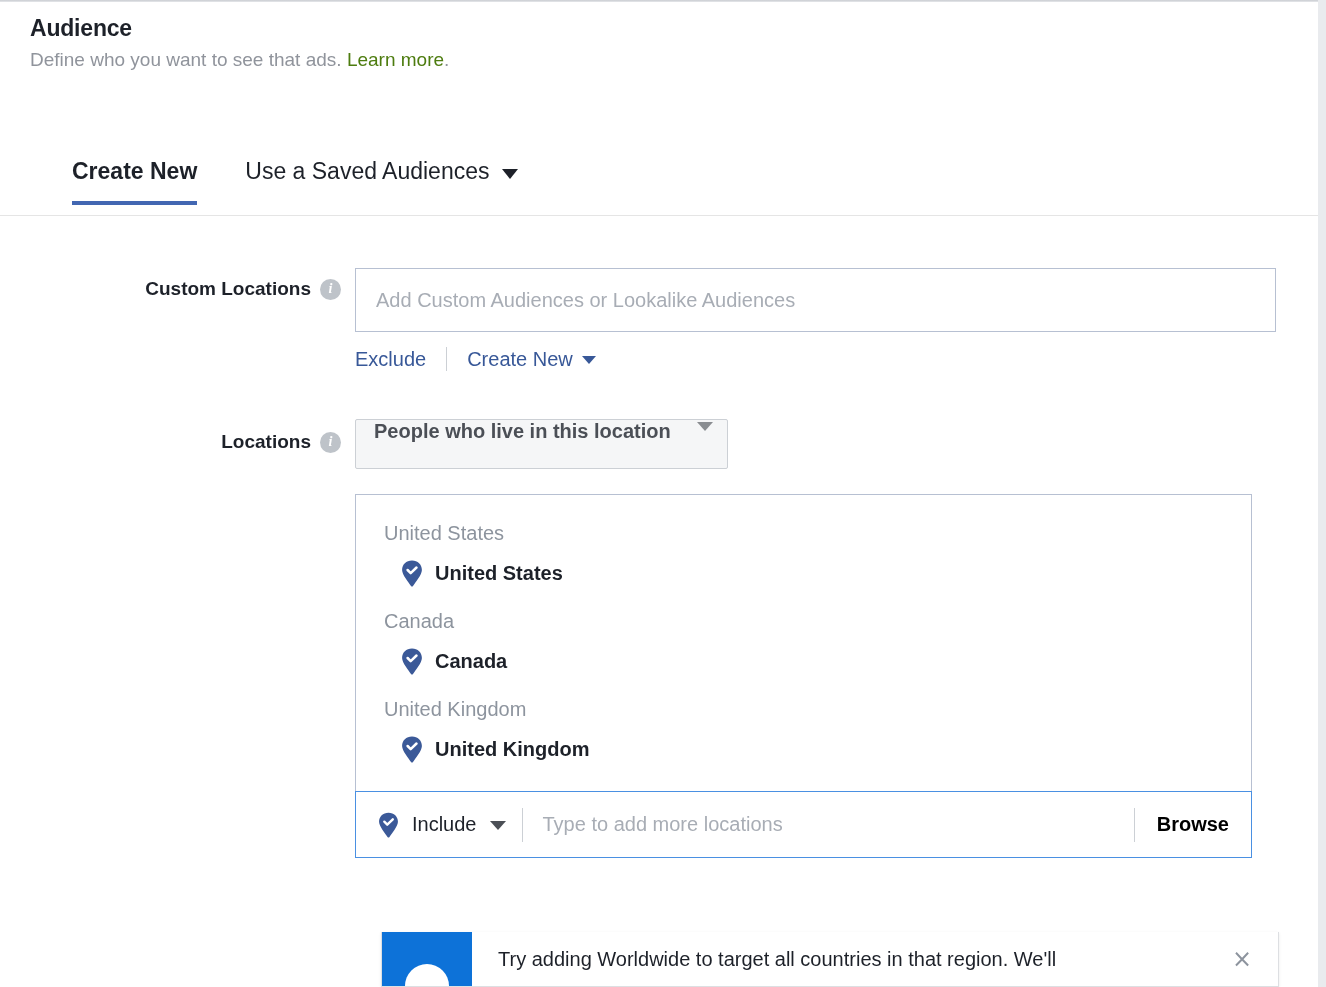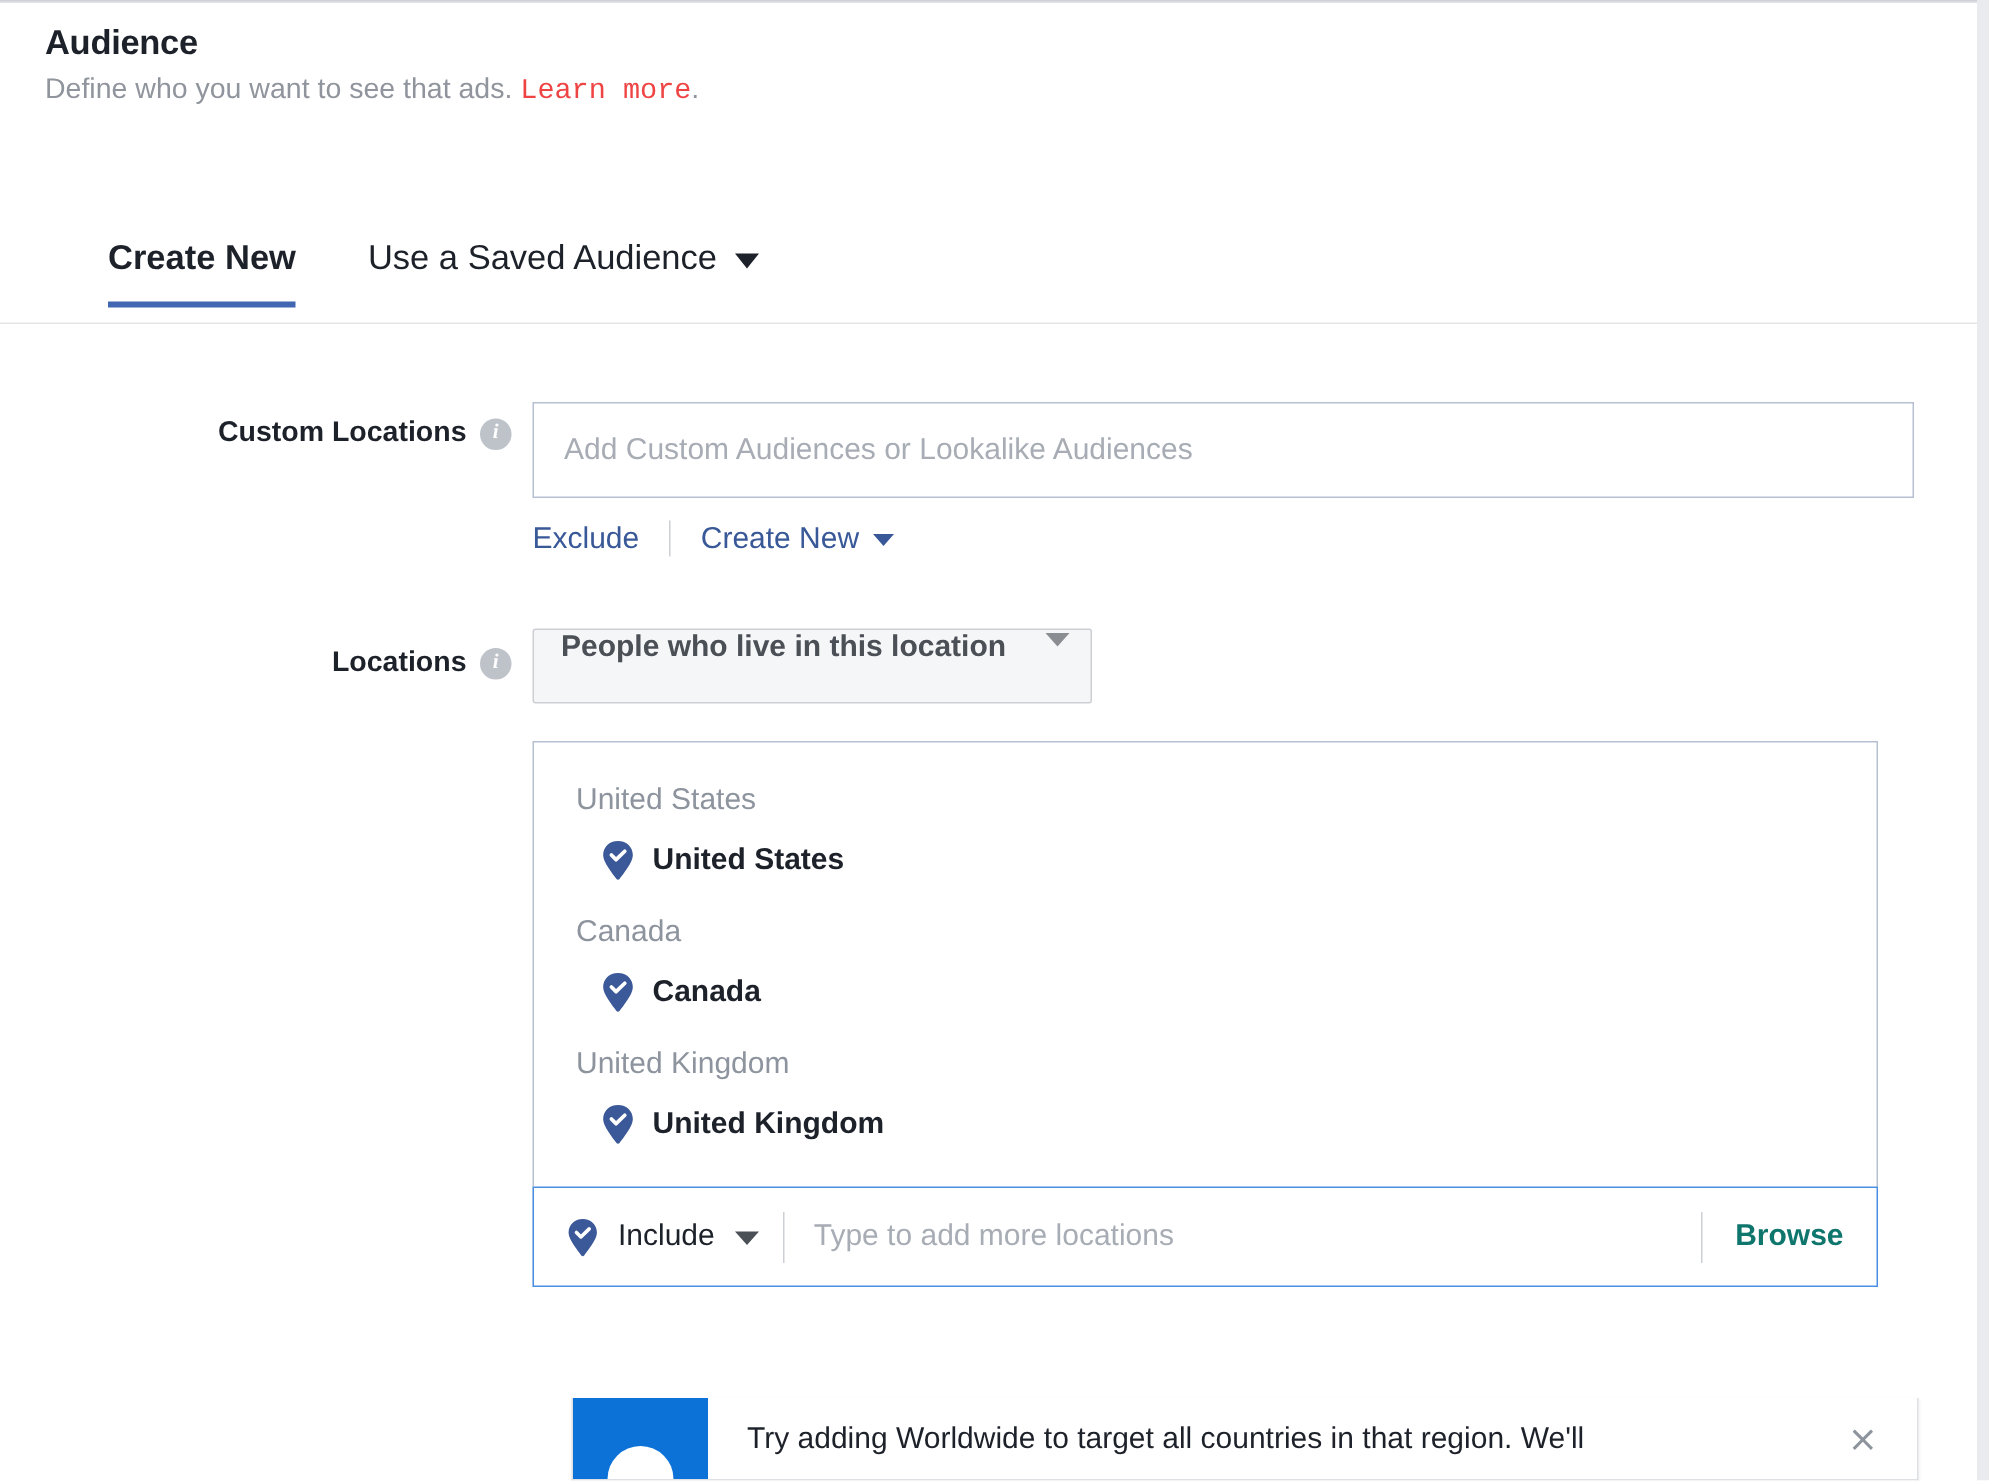--- a/index.html
+++ b/index.html
@@ -51,24 +51,23 @@
     letter-spacing: -0.2px;
     line-height: 28px;
   }
   .header-sub {
     margin-top: 5px;
     font-size: 19px;
     color: #90949c;
     line-height: 25px;
   }
   .header-sub .link {
-    color: #ef4444;
+    color: #4d7c0f;
     text-decoration: none;
     cursor: pointer;
-    font-family: Liberation Mono, monospace;
   }
 
   
   .tabs {
     position: absolute;
     left: 0; top: 140px;
     width: 1318px;
     height: 76px;
     border-bottom: 1px solid #e5e5e5;
     padding-left: 72px;
@@ -290,21 +289,21 @@
   .include-input {
     flex: 1;
     padding: 0 20px;
     font-size: 20px;
     color: #a8adb5;
     cursor: text;
   }
   .browse-btn {
     font-size: 20px;
     font-weight: bold;
-    color: #0f766e;
+    color: #000000;
     padding: 0 22px 0 22px;
     cursor: pointer;
     white-space: nowrap;
   }
 
   
   .notice {
     position: absolute;
     left: 381px;
     top: 932px;
@@ -369,21 +368,21 @@
       <span>Define who you want to see that ads.</span>
       <a class="link" href="#">Learn more</a><span>.</span>
     </div>
   </div>
 
   <div class="tabs">
     <div class="tab active">
       <span>Create New</span>
     </div>
     <div class="tab plain">
-      <span>Use a Saved Audience</span>
+      <span>Use a Saved Audiences</span>
       <span class="caret"></span>
     </div>
   </div>
 
   <div class="form">
 
     <div class="row ca-row">
       <div class="row-label">
         <span>Custom Locations</span>
         <span class="info-icon">i</span>

